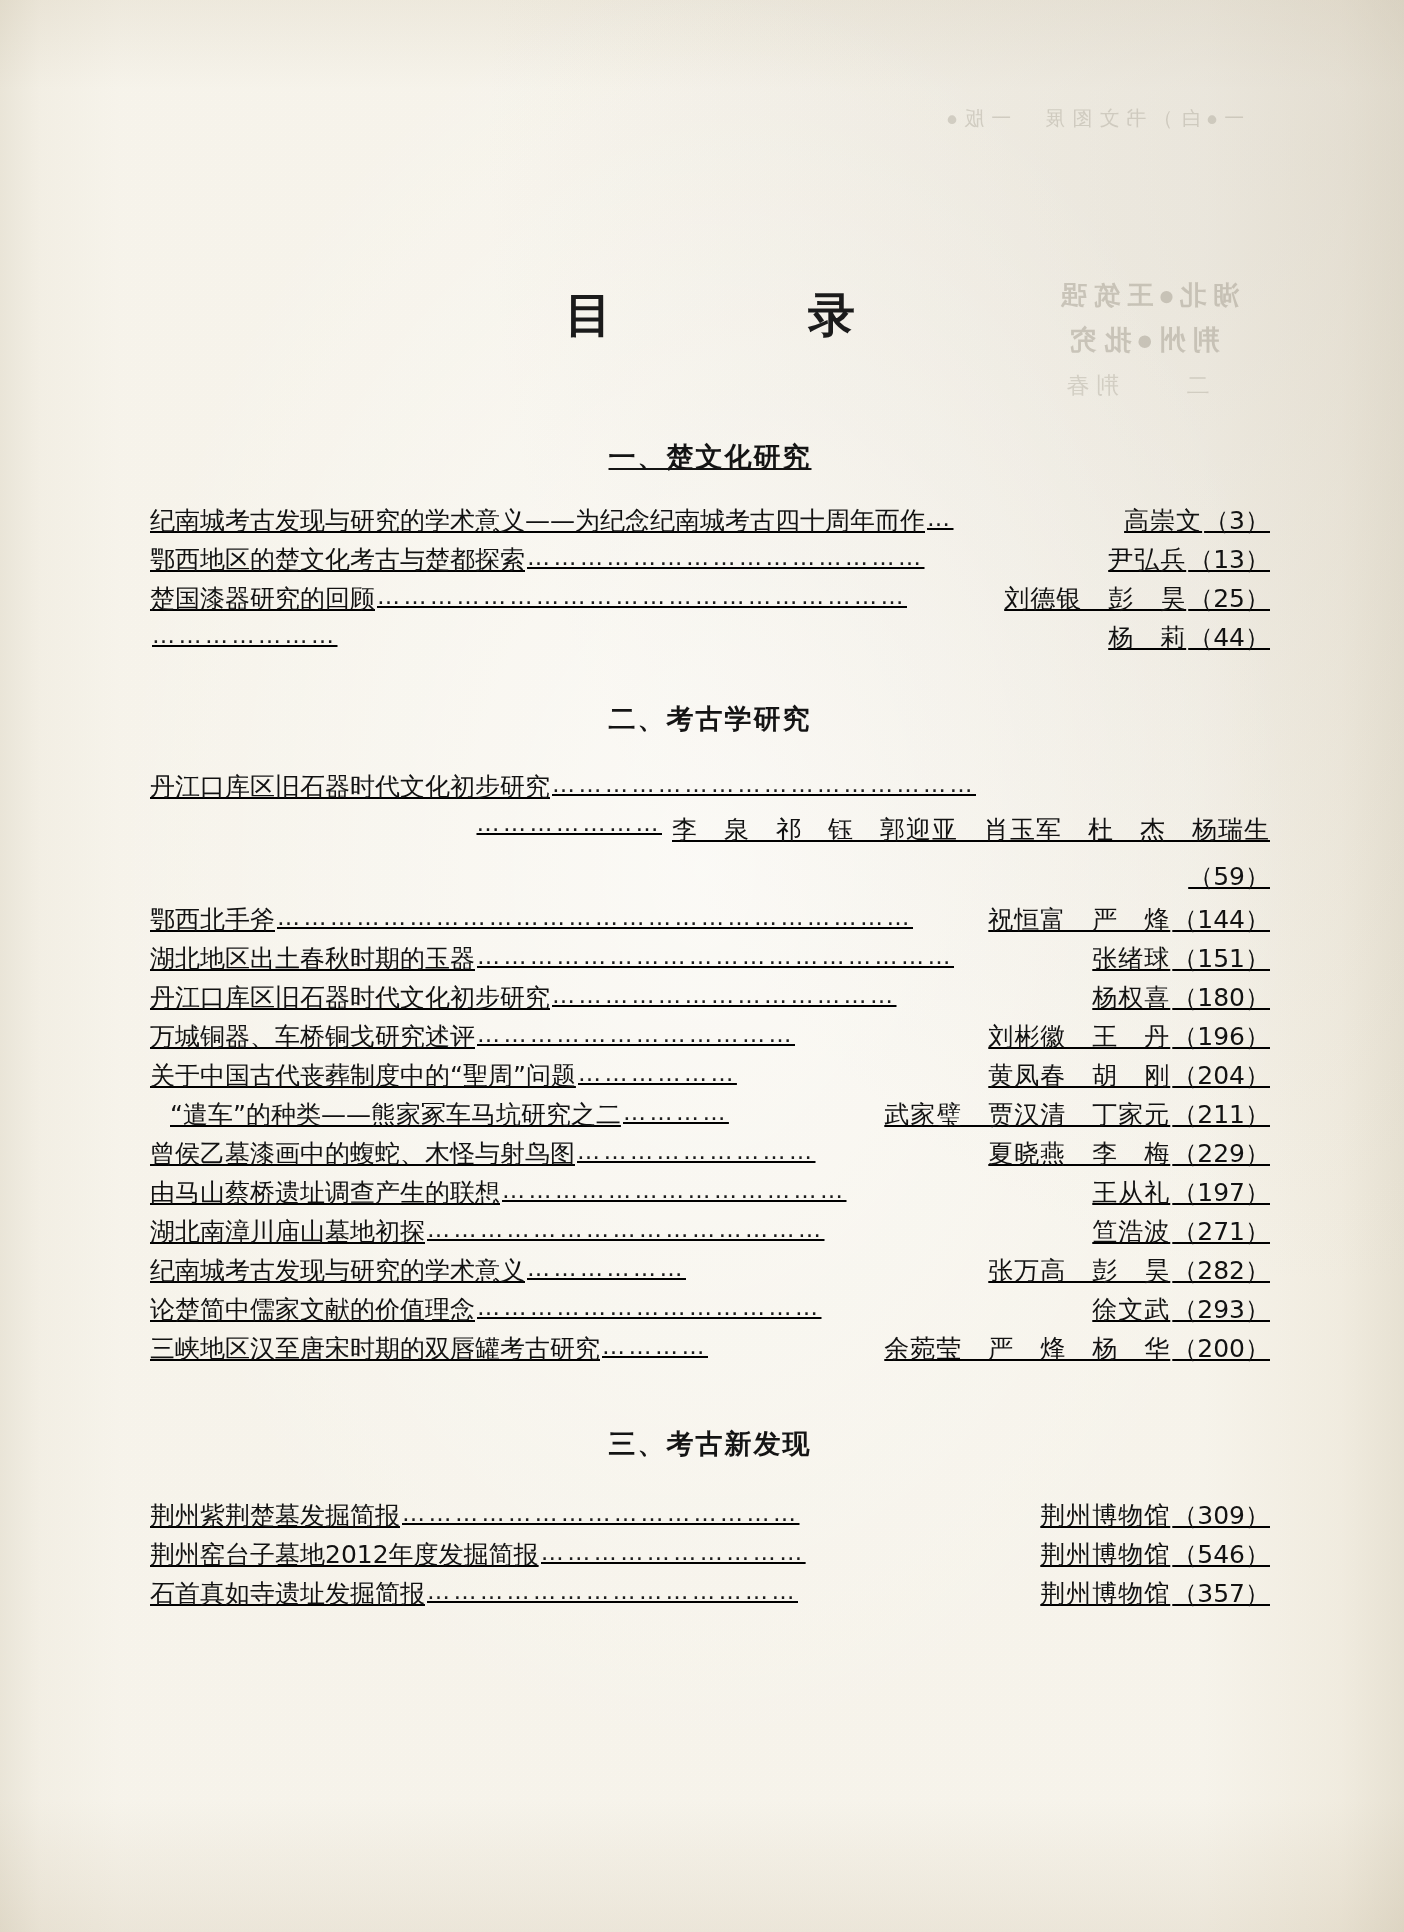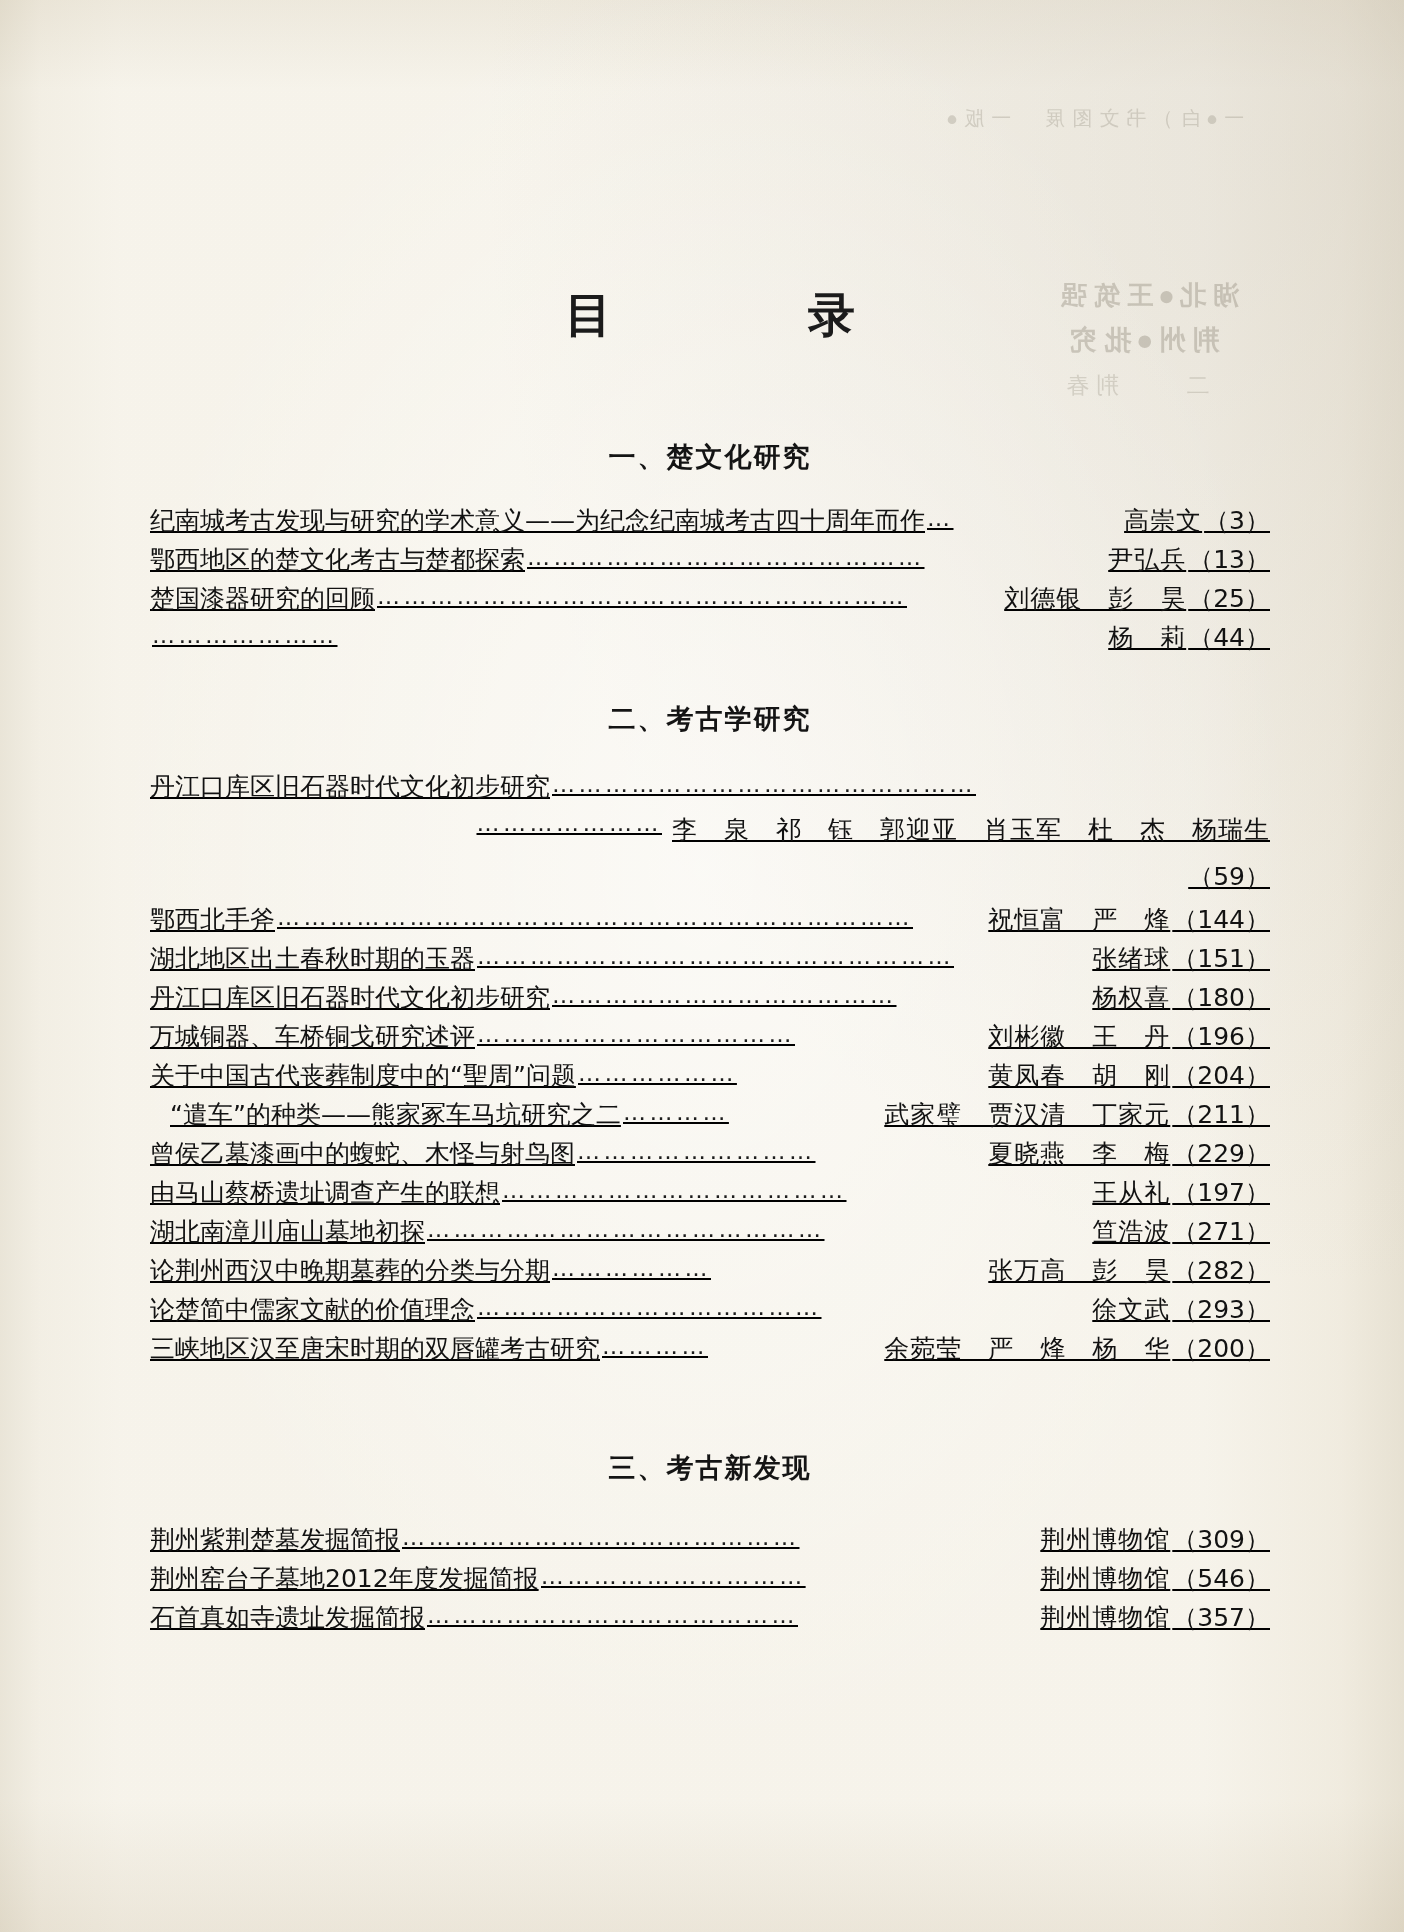--- a/index.html
+++ b/index.html
@@ -66,23 +66,23 @@
     text-indent: 34px;
     font-family: "DejaVu Sans", "Liberation Sans", sans-serif;
   }
   .section-head {
     text-align: center;
     font-size: 27px;
     font-weight: 700;
     color: #141414;
     letter-spacing: 2px;
   }
-  .s1 { margin-top: 92px; }
+  .s1 { margin-top: 92px; text-decoration: underline; }
   .s2 { margin-top: 44px; }
-  .s3 { margin-top: 68px; text-align: center; }
+  .s3 { margin-top: 44px; text-align: center; }
 
   .entries { margin-top: 26px; text-decoration: underline; }
   .entries.g2 { margin-top: 30px; }
   .entries.g3 { margin-top: 34px; }
 
   .entry {
     display: flex;
     align-items: baseline;
     font-size: 25px;
     color: #121212;
@@ -251,21 +251,21 @@
       </div>
 
       <div class="entry">
         <span class="title">湖北南漳川庙山墓地初探</span>
         <span class="dots">………………………………………</span>
         <span class="authors">笪浩波</span>
         <span class="page-num">（271）</span>
       </div>
 
       <div class="entry">
-        <span class="title">论荆州西汉中晚期墓葬的分类与分期</span>
+        <span class="title">纪南城考古发现与研究的学术意义</span>
         <span class="dots">………………</span>
         <span class="authors">张万高　彭　昊</span>
         <span class="page-num">（282）</span>
       </div>
 
       <div class="entry">
         <span class="title">论楚简中儒家文献的价值理念</span>
         <span class="dots">…………………………………</span>
         <span class="authors">徐文武</span>
         <span class="page-num">（293）</span>

